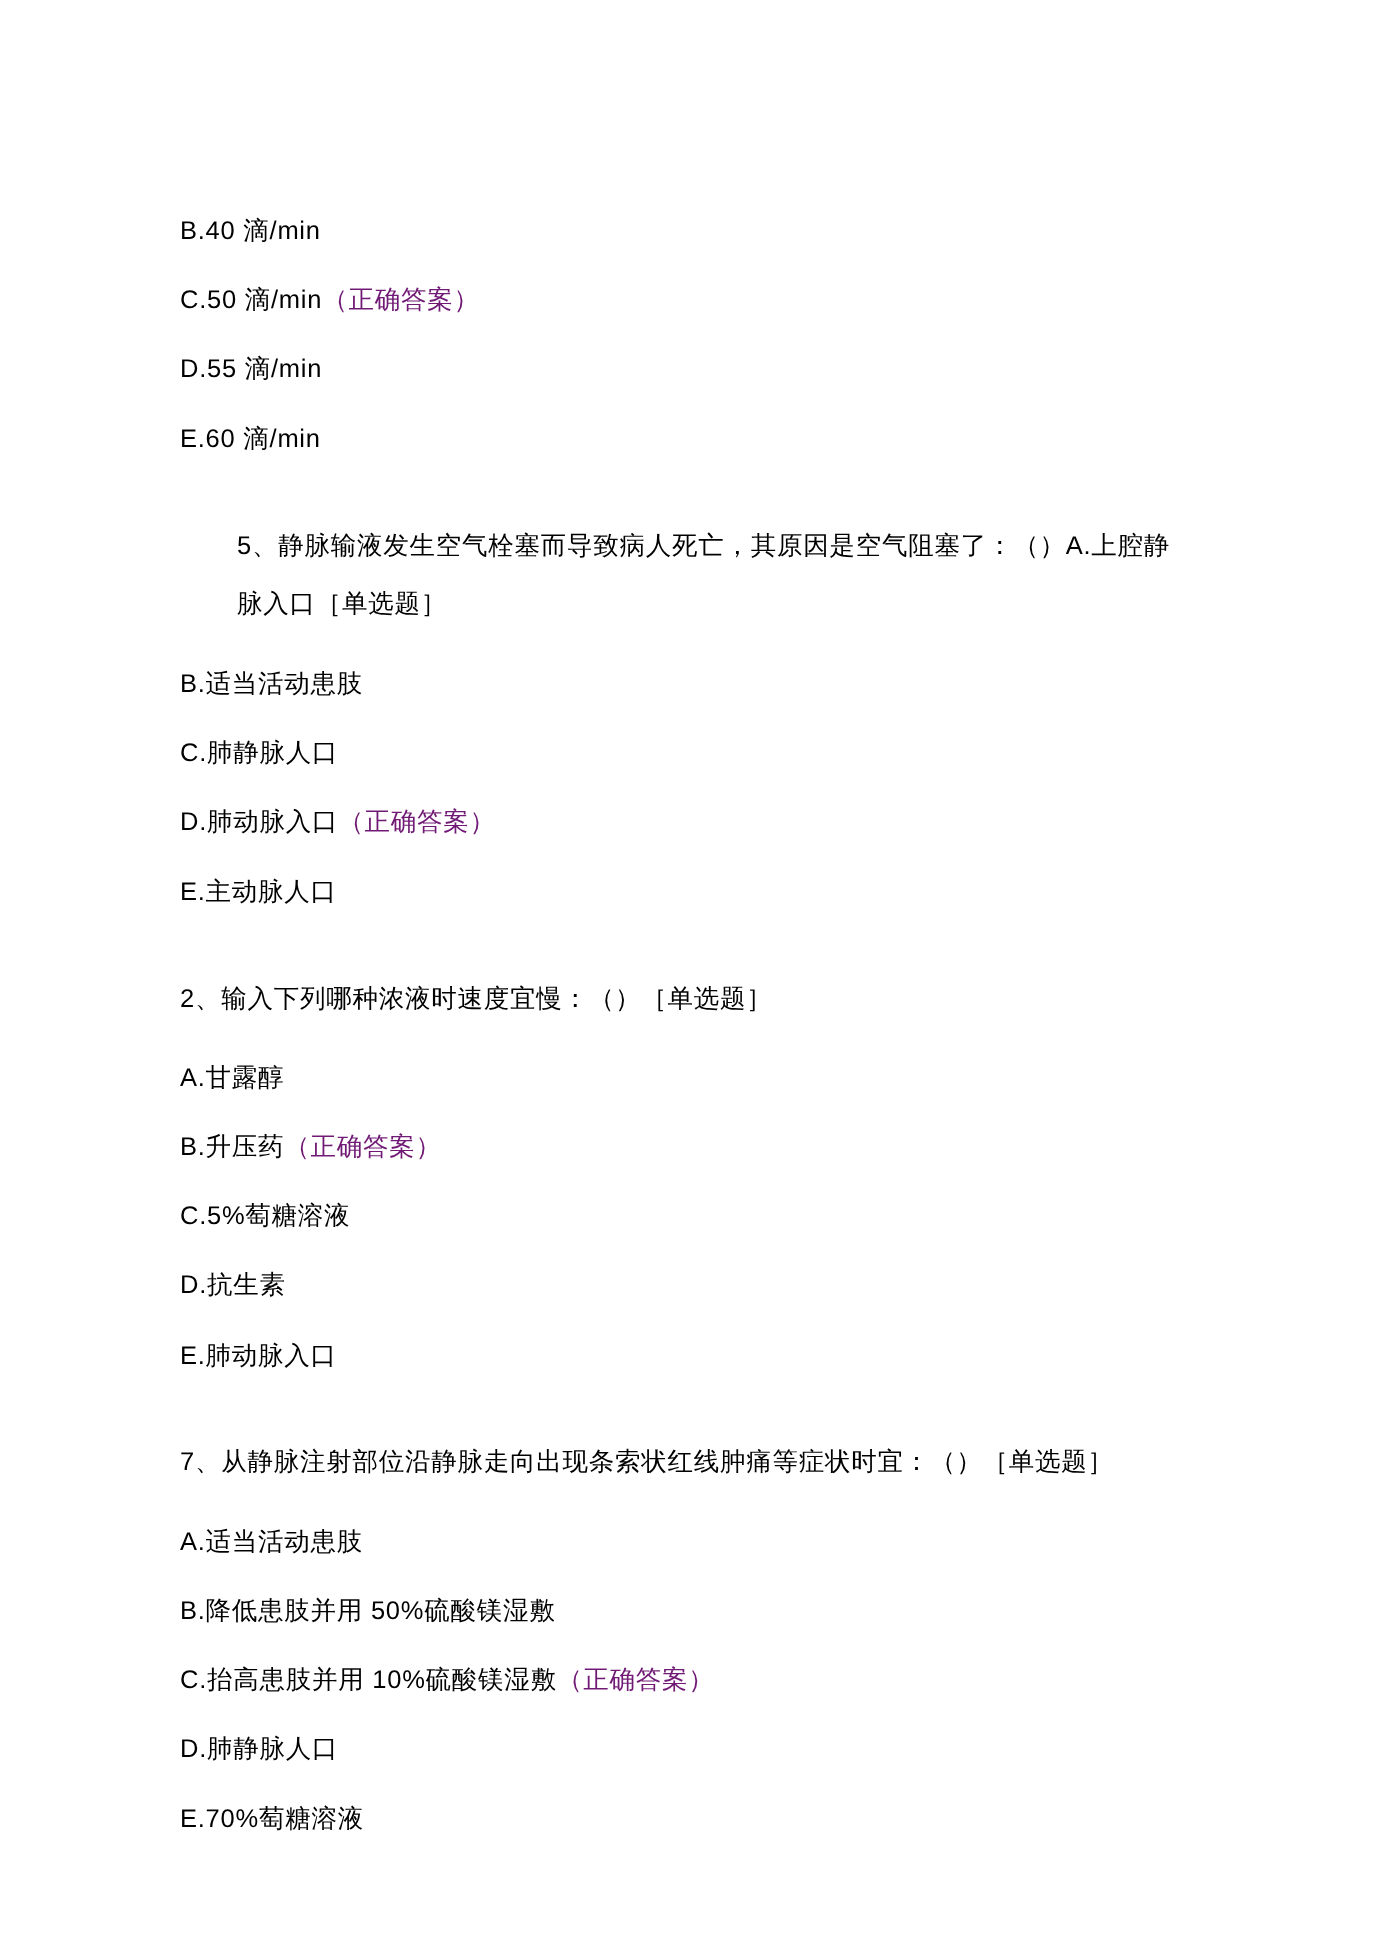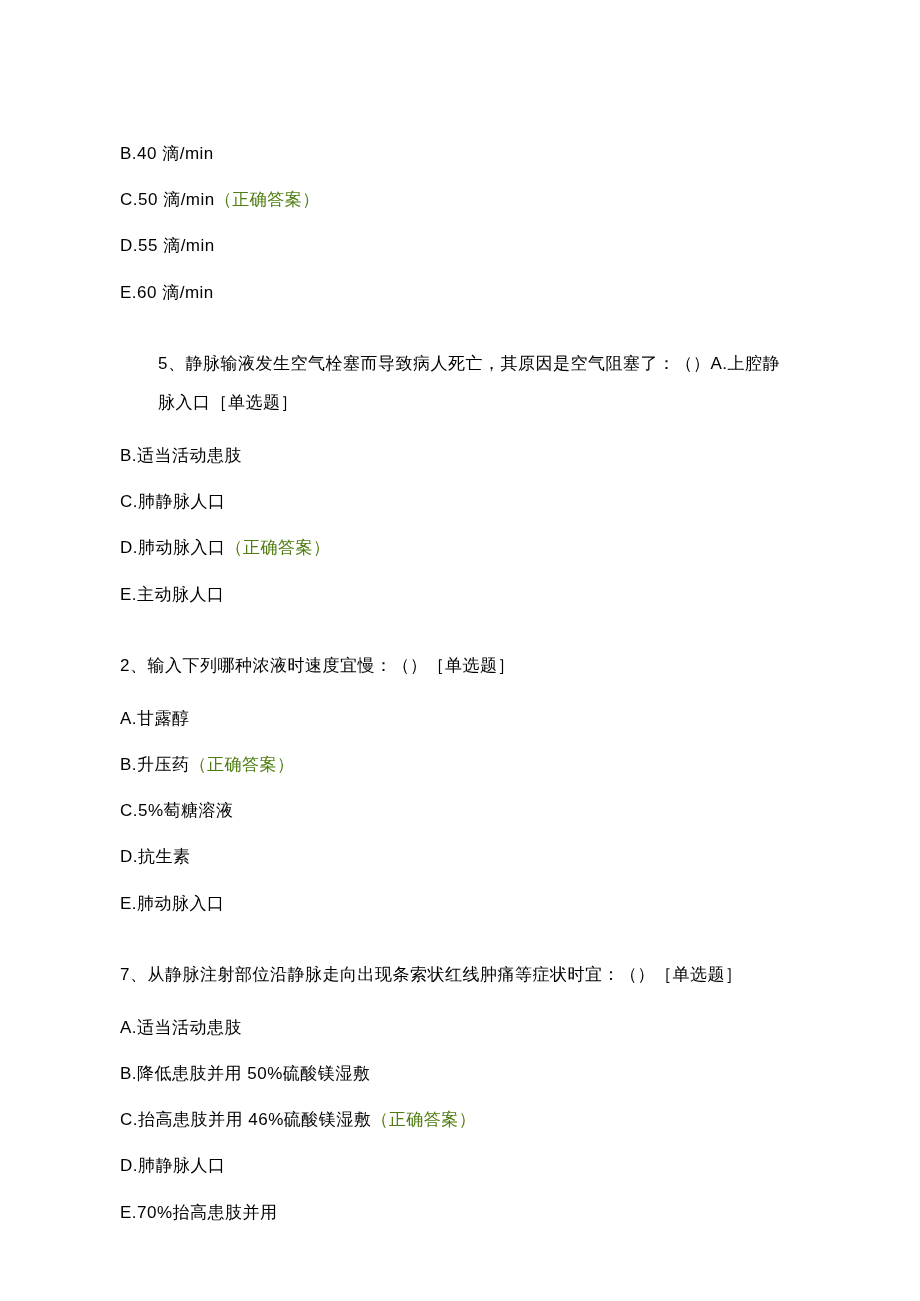--- a/index.html
+++ b/index.html
@@ -28,21 +28,21 @@
       line-height: 2.3;
     }
     .question-first {
       margin-top: 38px;
       margin-bottom: 20px;
       letter-spacing: 0.5px;
       line-height: 2.3;
       margin-left: 38px;
     }
     .answer-mark {
-      color: #4d7c0f;
+      color: #701a75;
     }
     .q-label {
       letter-spacing: 0.5px;
     }
   </style>
 </head>
 <body>
 
 <div class="option">
   <span>B.40 滴/min</span>
@@ -95,20 +95,20 @@
 <div class="question">
   <span class="q-label">7、从静脉注射部位沿静脉走向出现条索状红线肿痛等症状时宜：（）［单选题］</span>
 </div>
 <div class="option">
   <span>A.适当活动患肢</span>
 </div>
 <div class="option">
   <span>B.降低患肢并用 50%硫酸镁湿敷</span>
 </div>
 <div class="option">
-  <span>C.抬高患肢并用 46%硫酸镁湿敷</span><span class="answer-mark">（正确答案）</span>
+  <span>C.抬高患肢并用 10%硫酸镁湿敷</span><span class="answer-mark">（正确答案）</span>
 </div>
 <div class="option">
   <span>D.肺静脉人口</span>
 </div>
 <div class="option">
-  <span>E.70%抬高患肢并用</span>
+  <span>E.70%萄糖溶液</span>
 </div>
 
 </body></html>

